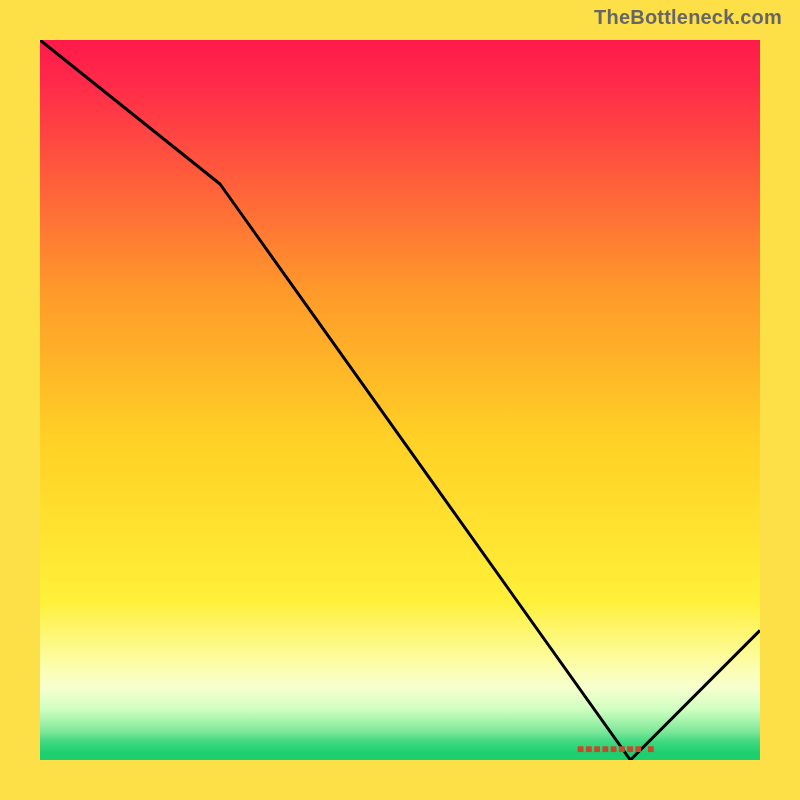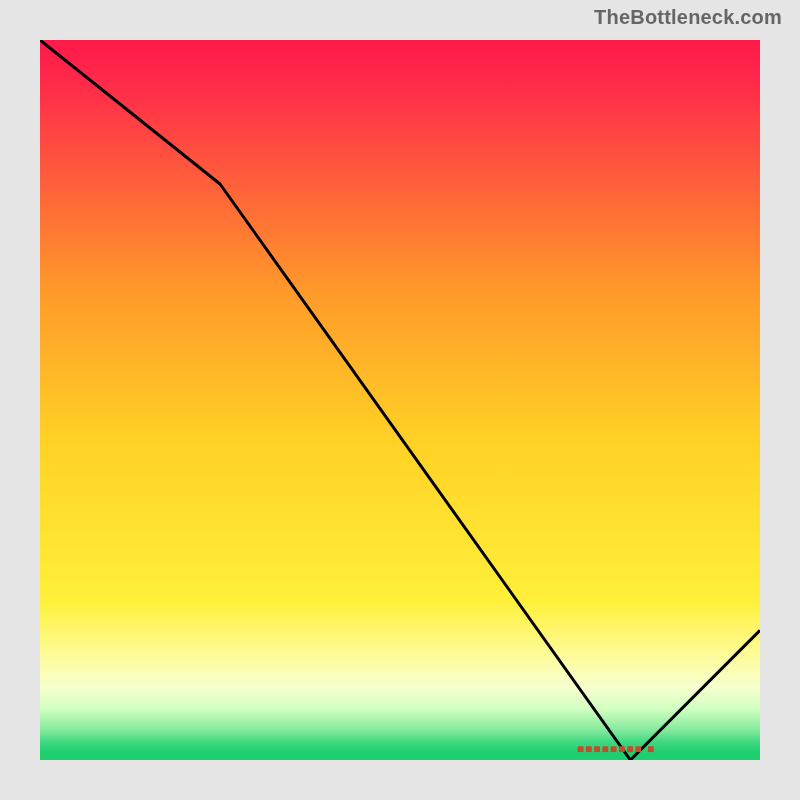--- a/index.html
+++ b/index.html
@@ -8,21 +8,21 @@
     width: 800px;
     height: 800px;
     background: #000;
     overflow: hidden;
     font-family: Arial, Helvetica, sans-serif;
   }
   .frame {
     position: relative;
     width: 800px;
     height: 800px;
-    background: #e5e5e5;
+    background: #fde047;
   }
   .watermark {
     position: absolute;
     top: 6px;
     right: 18px;
     color: #666;
     font-size: 20px;
     font-weight: bold;
     letter-spacing: 0.2px;
     z-index: 40;

